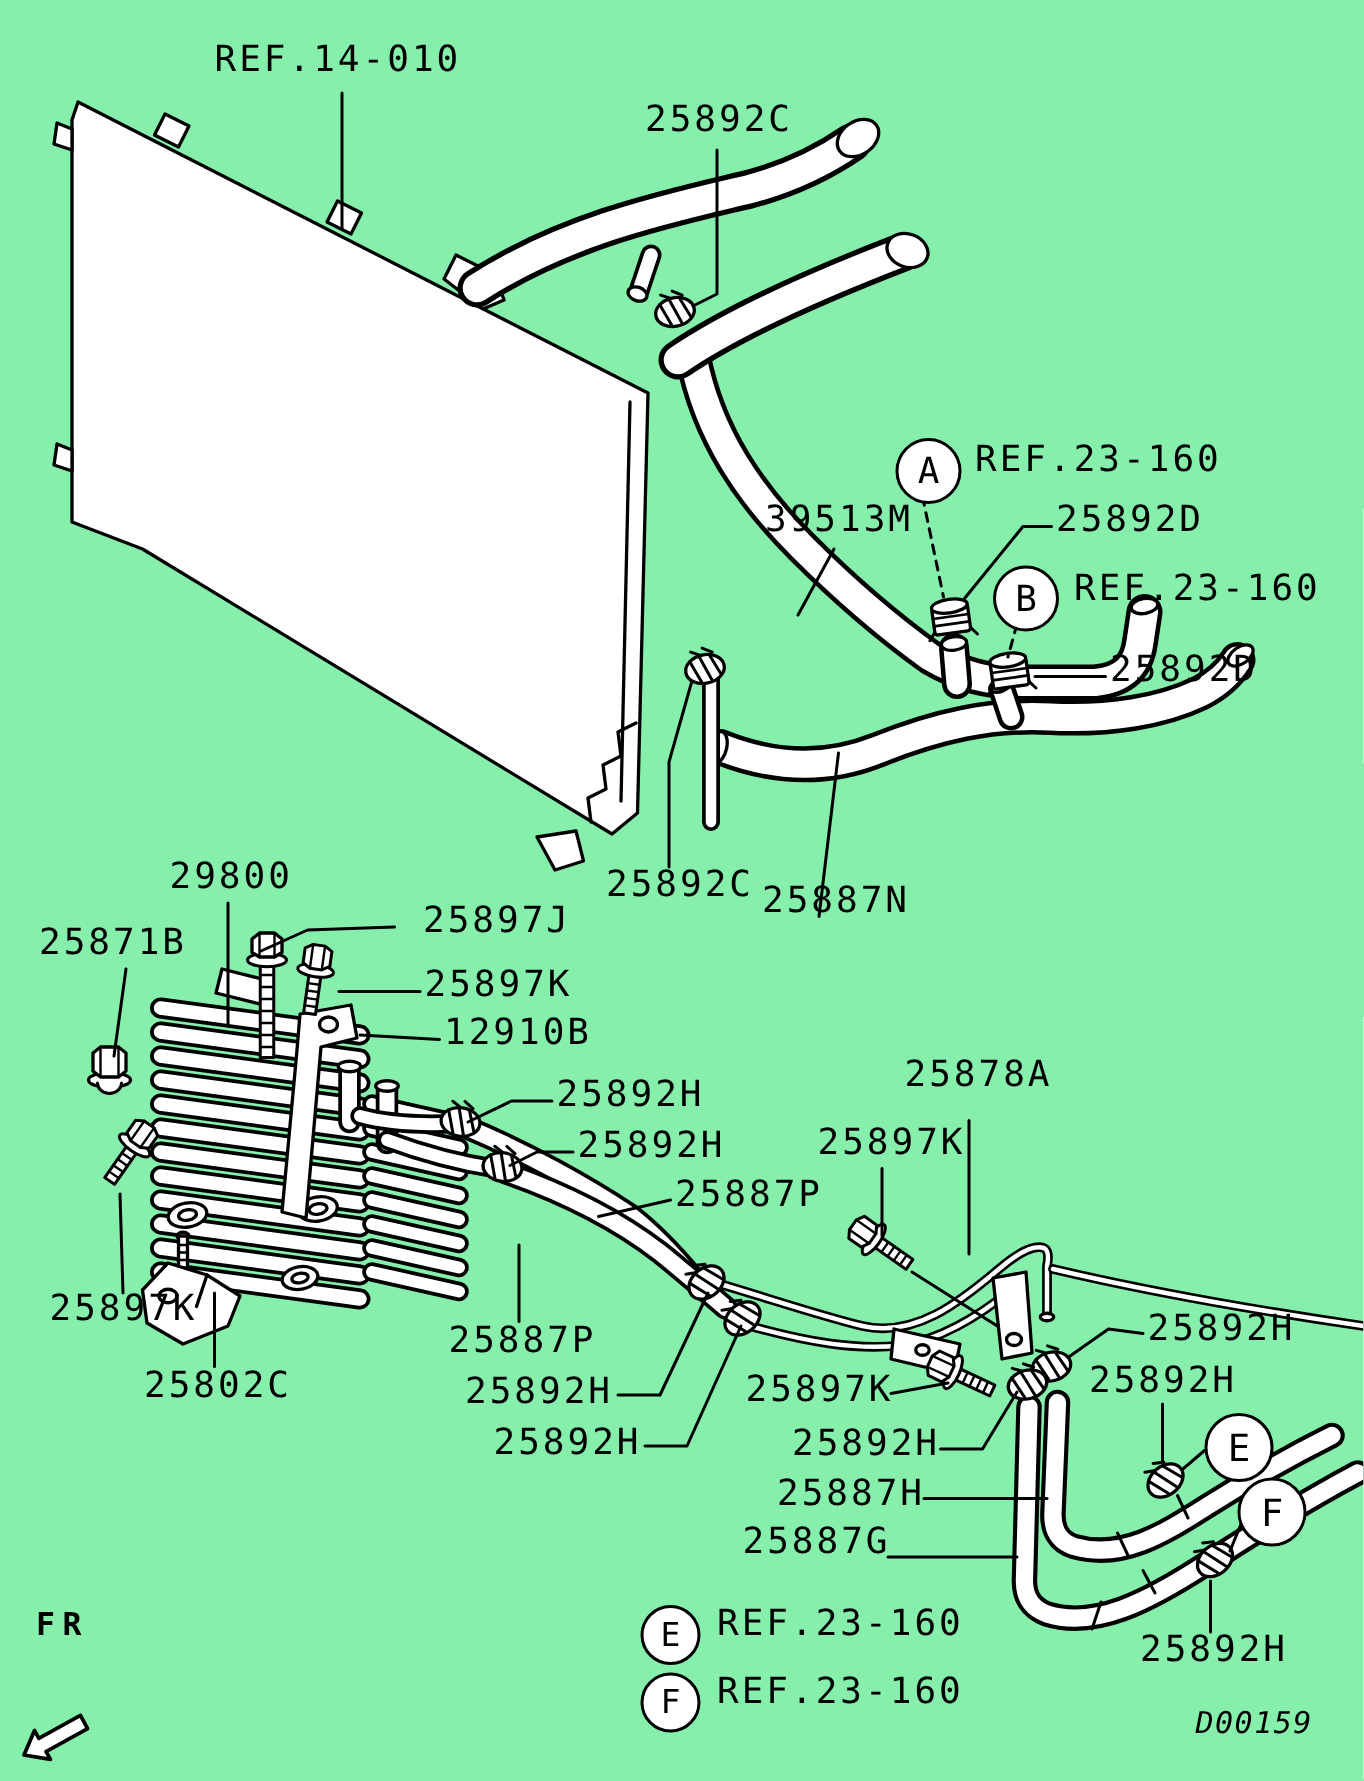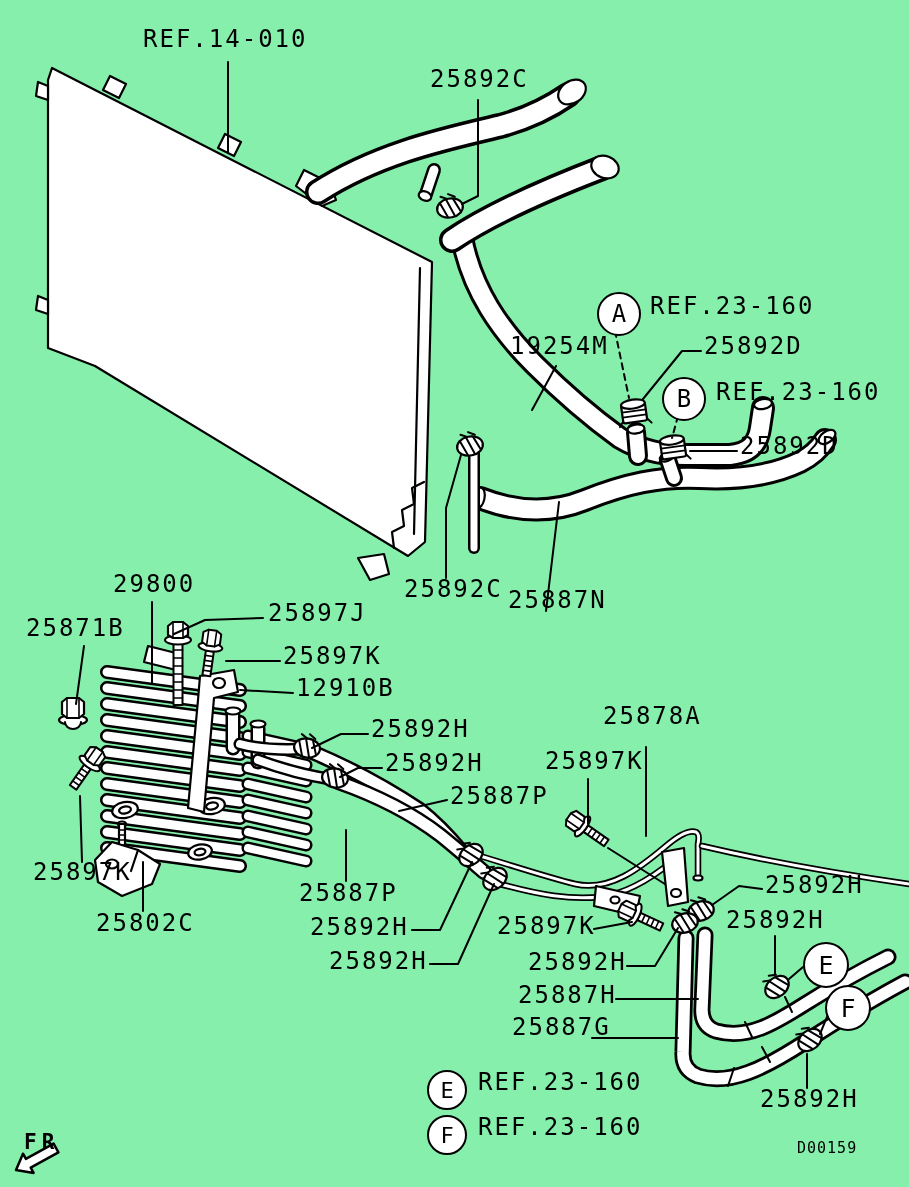--- a/index.html
+++ b/index.html
@@ -1,21 +1,21 @@
 <!DOCTYPE html>
 <html><head>
 <meta charset="utf-8">
 <style>
   html,body{margin:0;padding:0;background:#fff;}
   #stage{position:relative;width:909px;height:1187px;background:#86efac;overflow:hidden;
          font-family:"DejaVu Sans Mono",monospace;}
   #art{position:absolute;left:0;top:0;}
   .lbl{position:absolute;font-size:24px;line-height:24px;letter-spacing:2px;
        white-space:nowrap;color:#000;}
-  .lbl.small{font-size:15px;line-height:15px;letter-spacing:1px;}
+  .lbl.small{font-size:20px;line-height:15px;letter-spacing:1px;font-style:italic;}
   .lbl.fr{font-size:21px;line-height:21px;letter-spacing:5px;font-weight:bold;}
   .co{position:absolute;border:2.4px solid #000;border-radius:50%;background:#fff;
       display:flex;align-items:center;justify-content:center;color:#000;
       font-family:"DejaVu Sans Mono",monospace;}
 </style>
 </head>
 <body>
 
 <div id="stage">
 
@@ -232,51 +232,51 @@
       <path d="M592,1038 L678,1038"></path>
     </g>
 
     <polygon fill="#fff" stroke-width="2.5" points="53.6,1143.6 25.9,1158.9 23,1153.7 16,1170 33.6,1172.9 30.7,1167.7 58.4,1152.4"></polygon>
   </g>
 </svg>
 
   <div class="lbl" style="left:143px;top:27px">REF.14-010</div>
   <div class="lbl" style="left:430px;top:67px">25892C</div>
   <div class="lbl" style="left:650px;top:294px">REF.23-160</div>
-  <div class="lbl" style="left:510px;top:334px">19254M</div>
+  <div class="lbl" style="left:510px;top:334px">39513M</div>
   <div class="lbl" style="left:704px;top:334px">25892D</div>
   <div class="lbl" style="left:716px;top:380px">REF.23-160</div>
   <div class="lbl" style="left:740px;top:434px">25892D</div>
   <div class="lbl" style="left:404px;top:577px">25892C</div>
   <div class="lbl" style="left:508px;top:588px">25887N</div>
   <div class="lbl" style="left:113px;top:572px">29800</div>
   <div class="lbl" style="left:26px;top:616px">25871B</div>
-  <div class="lbl" style="left:268px;top:601px">25897J</div>
+  <div class="lbl" style="left:282px;top:601px">25897J</div>
   <div class="lbl" style="left:283px;top:644px">25897K</div>
   <div class="lbl" style="left:296px;top:676px">12910B</div>
   <div class="lbl" style="left:371px;top:717px">25892H</div>
   <div class="lbl" style="left:385px;top:751px">25892H</div>
   <div class="lbl" style="left:450px;top:784px">25887P</div>
   <div class="lbl" style="left:603px;top:704px">25878A</div>
   <div class="lbl" style="left:545px;top:749px">25897K</div>
   <div class="lbl" style="left:33px;top:860px">25897K</div>
   <div class="lbl" style="left:96px;top:911px">25802C</div>
   <div class="lbl" style="left:299px;top:881px">25887P</div>
   <div class="lbl" style="left:310px;top:915px">25892H</div>
   <div class="lbl" style="left:329px;top:949px">25892H</div>
   <div class="lbl" style="left:497px;top:914px">25897K</div>
   <div class="lbl" style="left:528px;top:950px">25892H</div>
   <div class="lbl" style="left:765px;top:873px">25892H</div>
   <div class="lbl" style="left:726px;top:908px">25892H</div>
   <div class="lbl" style="left:518px;top:983px">25887H</div>
-  <div class="lbl" style="left:512px;top:1015px">25887G</div>
+  <div class="lbl" style="left:495px;top:1015px">25887G</div>
   <div class="lbl" style="left:760px;top:1087px">25892H</div>
   <div class="lbl" style="left:478px;top:1070px">REF.23-160</div>
   <div class="lbl" style="left:478px;top:1115px">REF.23-160</div>
-  <div class="lbl fr" style="left:24px;top:1132px">FR</div>
+  <div class="lbl fr" style="left:24px;top:1073px">FR</div>
   <div class="lbl small" style="left:797px;top:1141px">D00159</div>
 
   <div class="co" style="left:597px;top:292px;width:40px;height:40px;font-size:24px">A</div>
   <div class="co" style="left:662px;top:377px;width:40px;height:40px;font-size:24px">B</div>
   <div class="co" style="left:803px;top:942px;width:42px;height:42px;font-size:25px">E</div>
   <div class="co" style="left:825px;top:985px;width:42px;height:42px;font-size:25px">F</div>
   <div class="co" style="left:427px;top:1070px;width:36px;height:36px;font-size:22px">E</div>
   <div class="co" style="left:427px;top:1115px;width:36px;height:36px;font-size:22px">F</div>
 
 </div>

